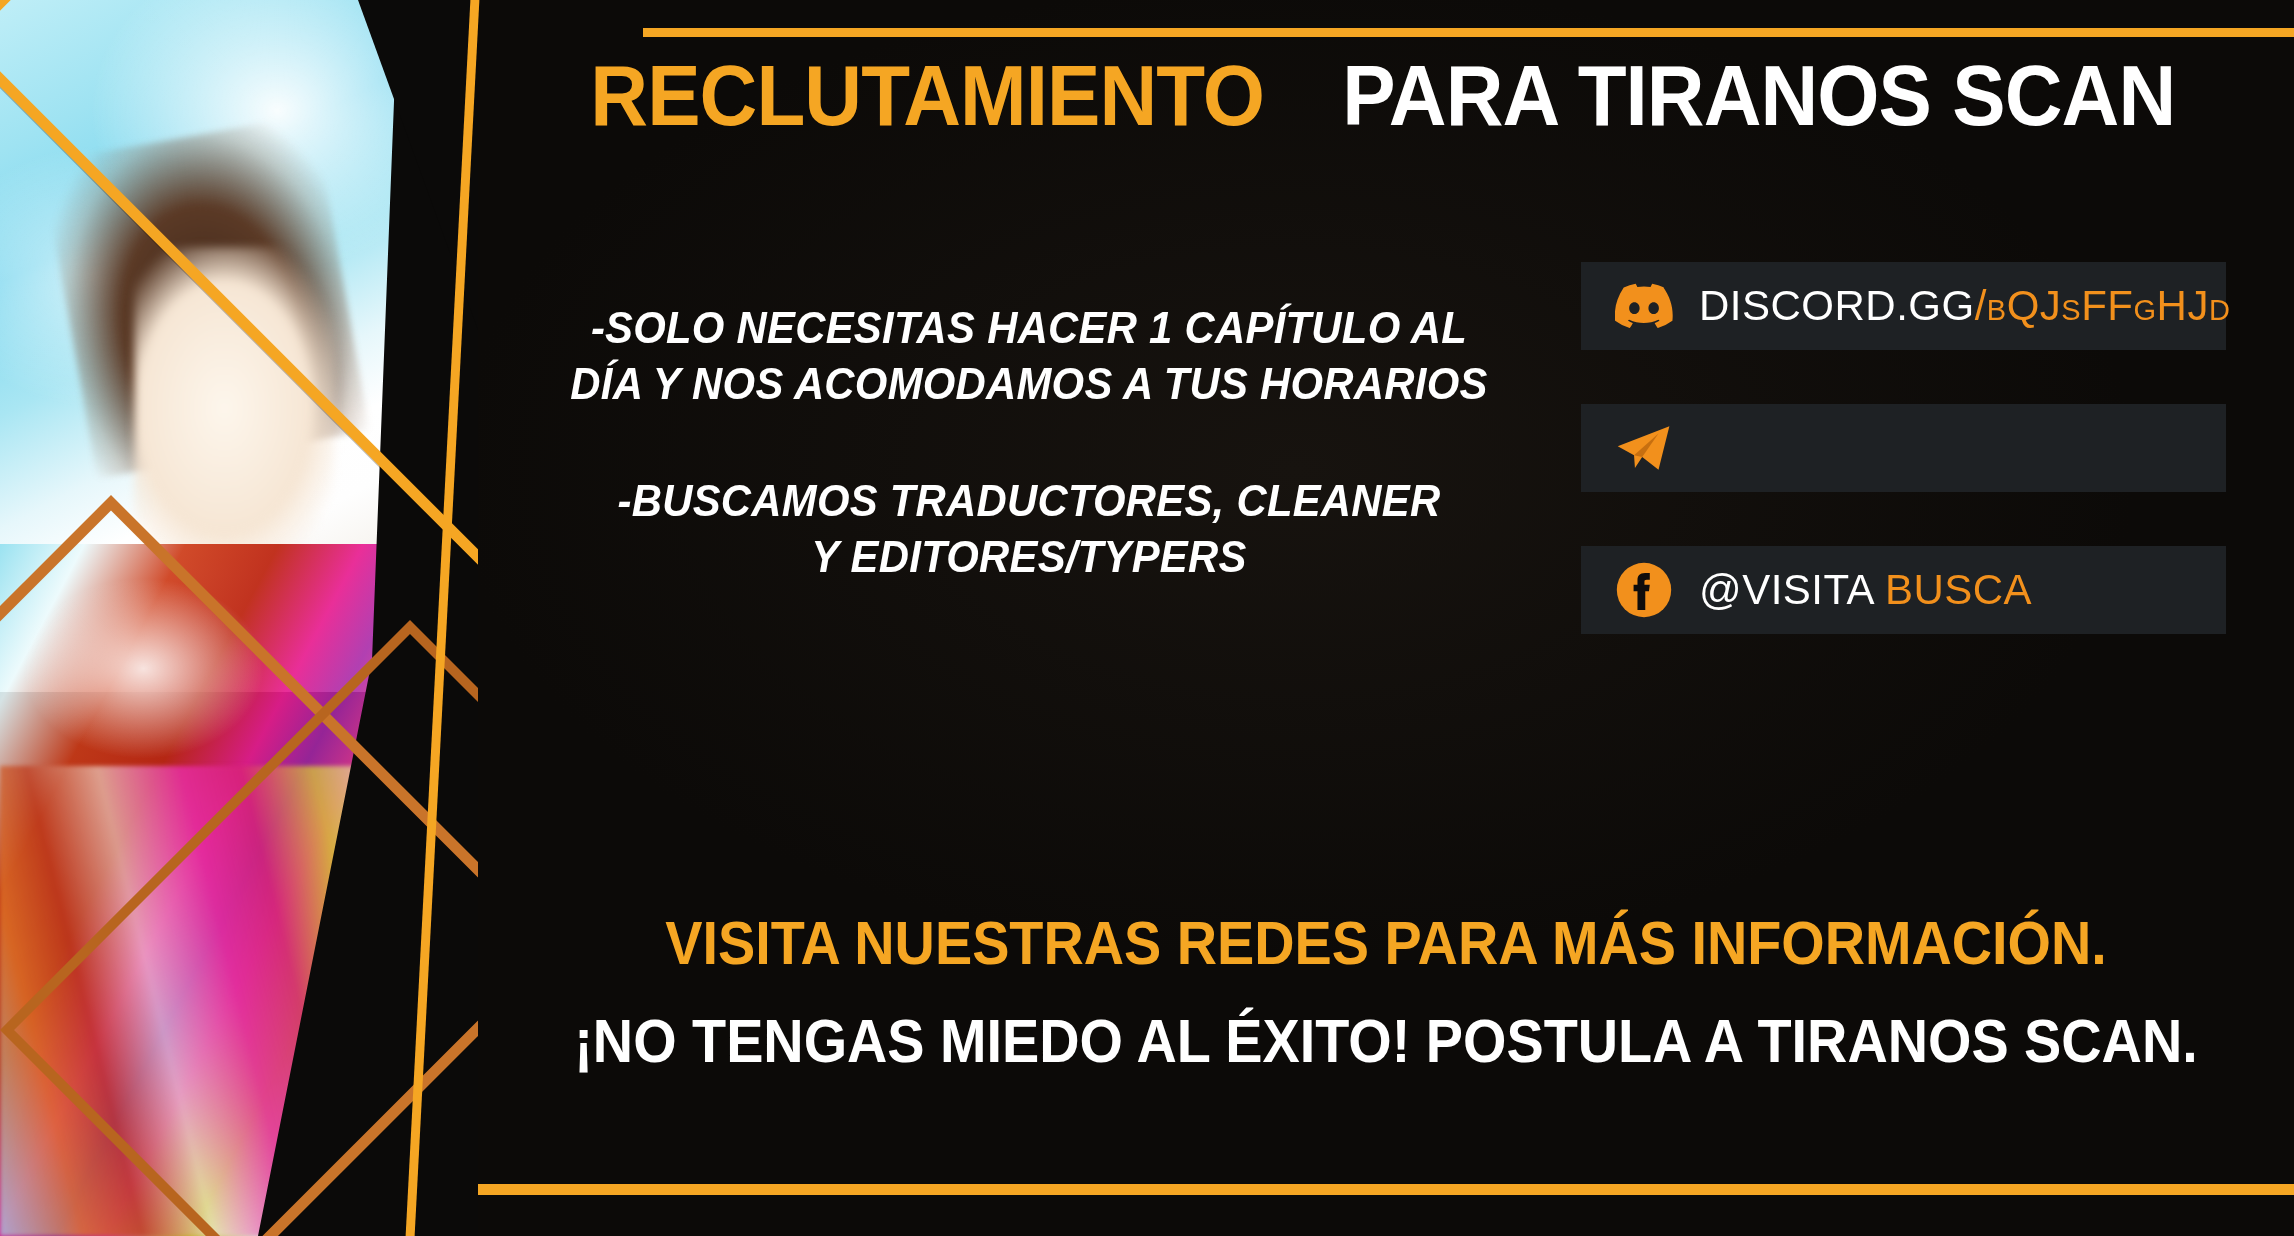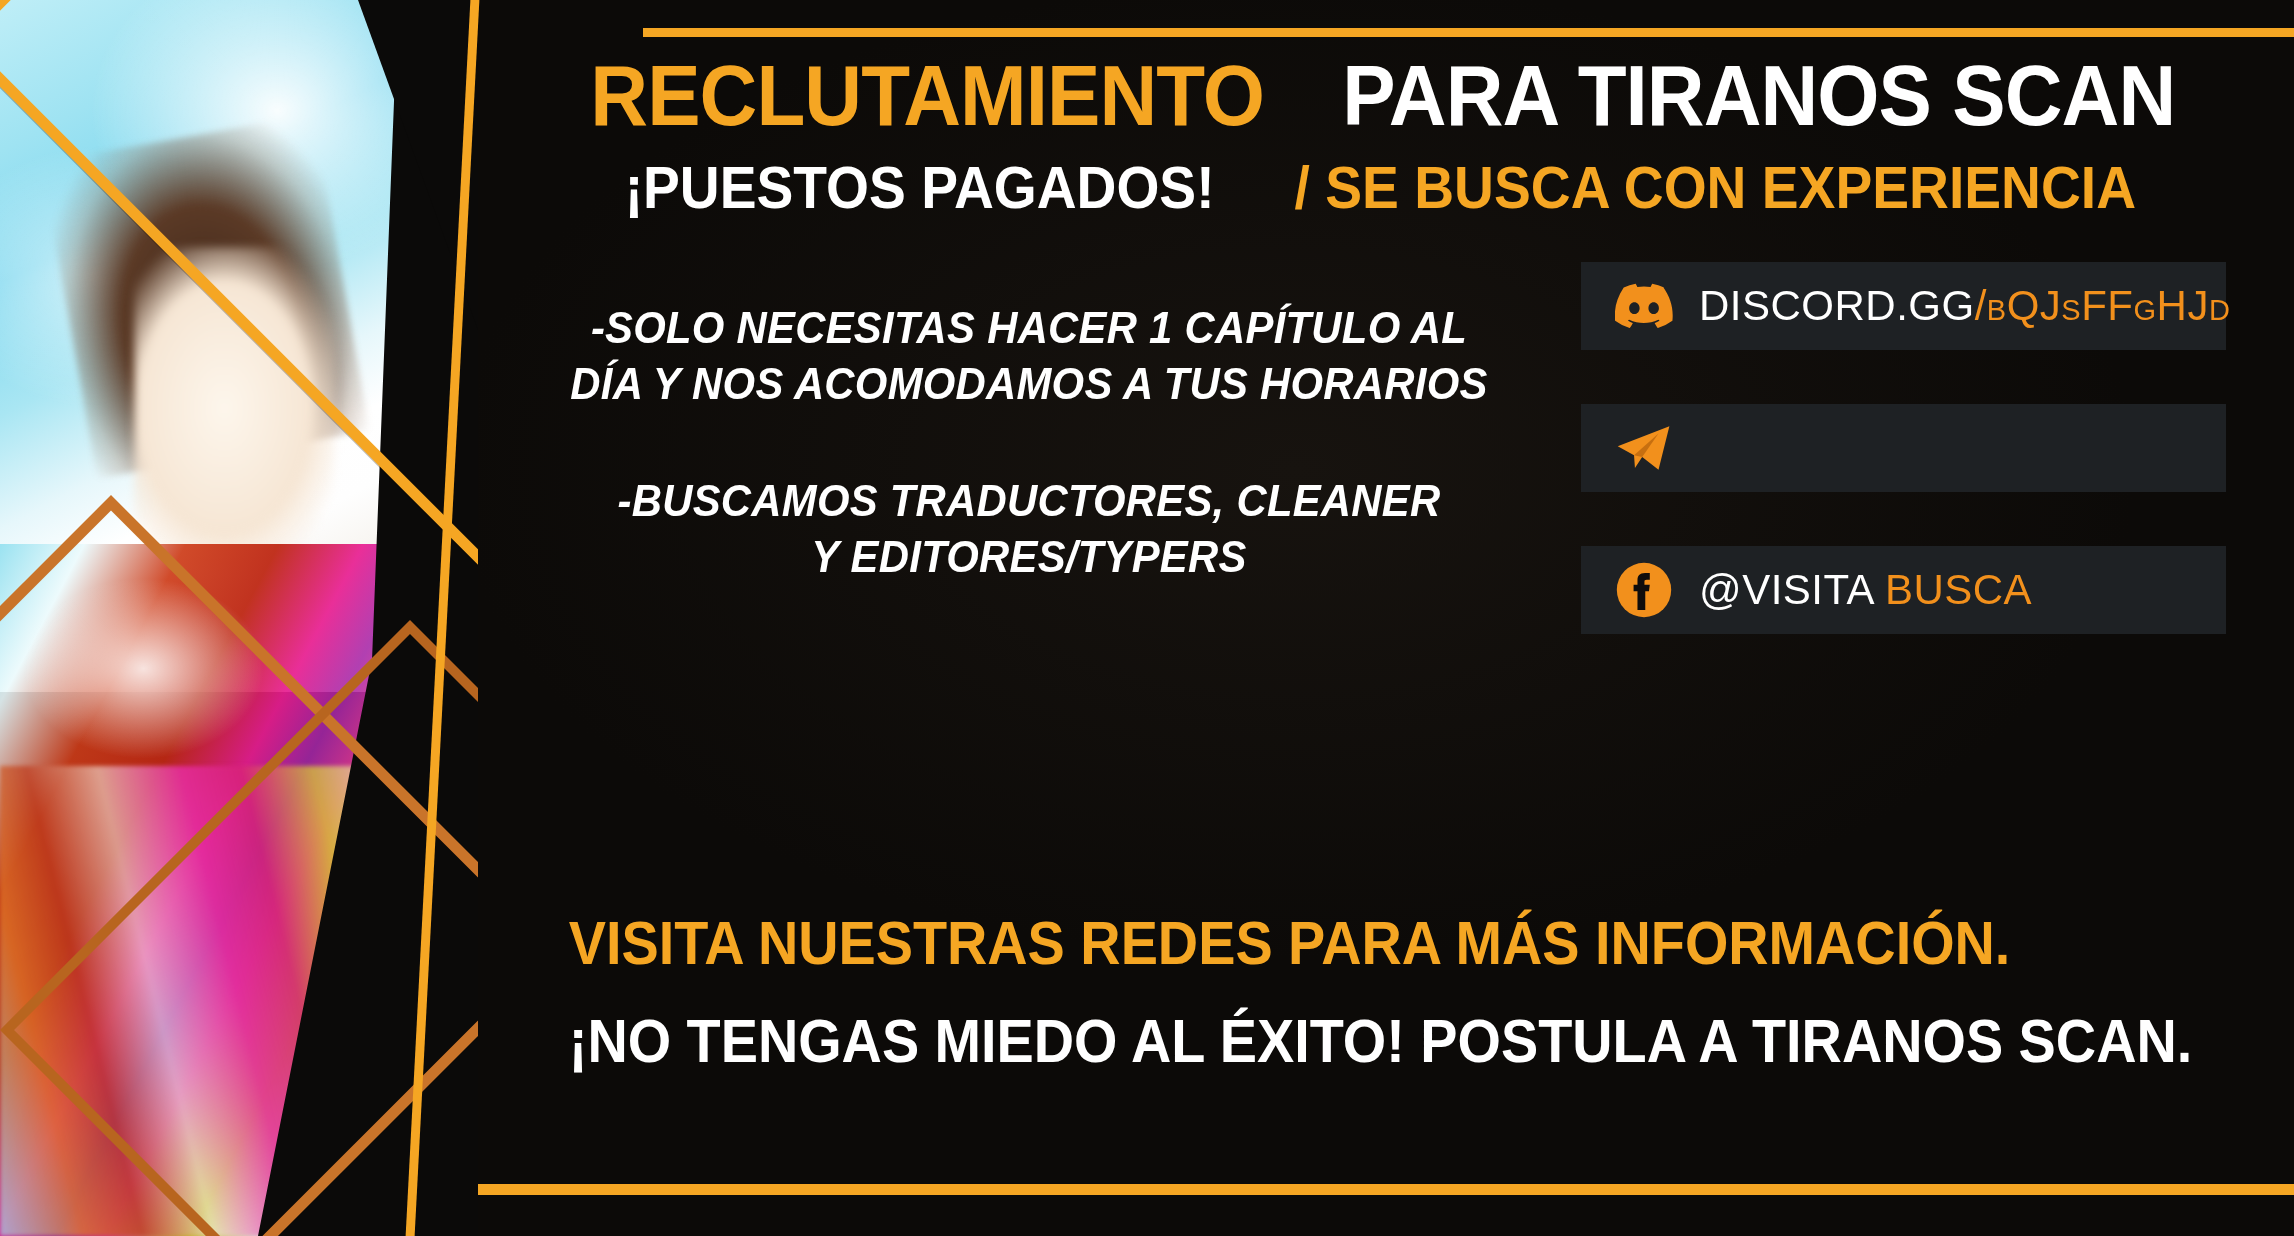--- a/index.html
+++ b/index.html
@@ -249,21 +249,21 @@
   }
   .badge-text .lead{color:#ffffff;}
   .badge-text .tail{color:#f2901c; font-variant:small-caps;}
   .badge-text .tail-plain{color:#f2901c;}
 
   
   #cta{
     position:absolute;
     left:0; right:0;
     top:905px;
-    text-align:left;
+    text-align:center;
     line-height:1.22;
   }
   .cta-line{
     font-family:"Liberation Sans Narrow","Liberation Sans", sans-serif;
     font-weight:bold;
     font-size:62px;
     letter-spacing:0px;
     display:block;
     transform:scaleX(.9);
     white-space:nowrap;
@@ -294,23 +294,20 @@
   <div id="content">
 
     <div class="gold-rule" id="rule-top"></div>
     <div class="gold-rule" id="rule-bottom"></div>
     <div id="rule-left-vert"></div>
 
     <div id="headline">
       <span class="hl gold-text">RECLUTAMIENTO</span><span class="hl white-text" style="width:22px;display:inline-block"></span><span class="hl white-text">PARA TIRANOS SCAN</span>
     </div>
 
-    <div id="subline">
-      <span class="sl white-text">¡PUESTOS PAGADOS!</span><span class="sl" style="width:18px;display:inline-block"></span><span class="sl gold-text">/ SE BUSCA CON EXPERIENCIA</span>
-    </div>
 
     <div id="body-copy">
       <div class="body-para" id="para-1">
         <span class="body-line">-SOLO NECESITAS HACER 1 CAPÍTULO AL</span>
         <span class="body-line">DÍA Y NOS ACOMODAMOS A TUS HORARIOS</span>
       </div>
       <div class="body-para" id="para-2">
         <span class="body-line">-BUSCAMOS TRADUCTORES, CLEANER</span>
         <span class="body-line">Y EDITORES/TYPERS</span>
       </div>

